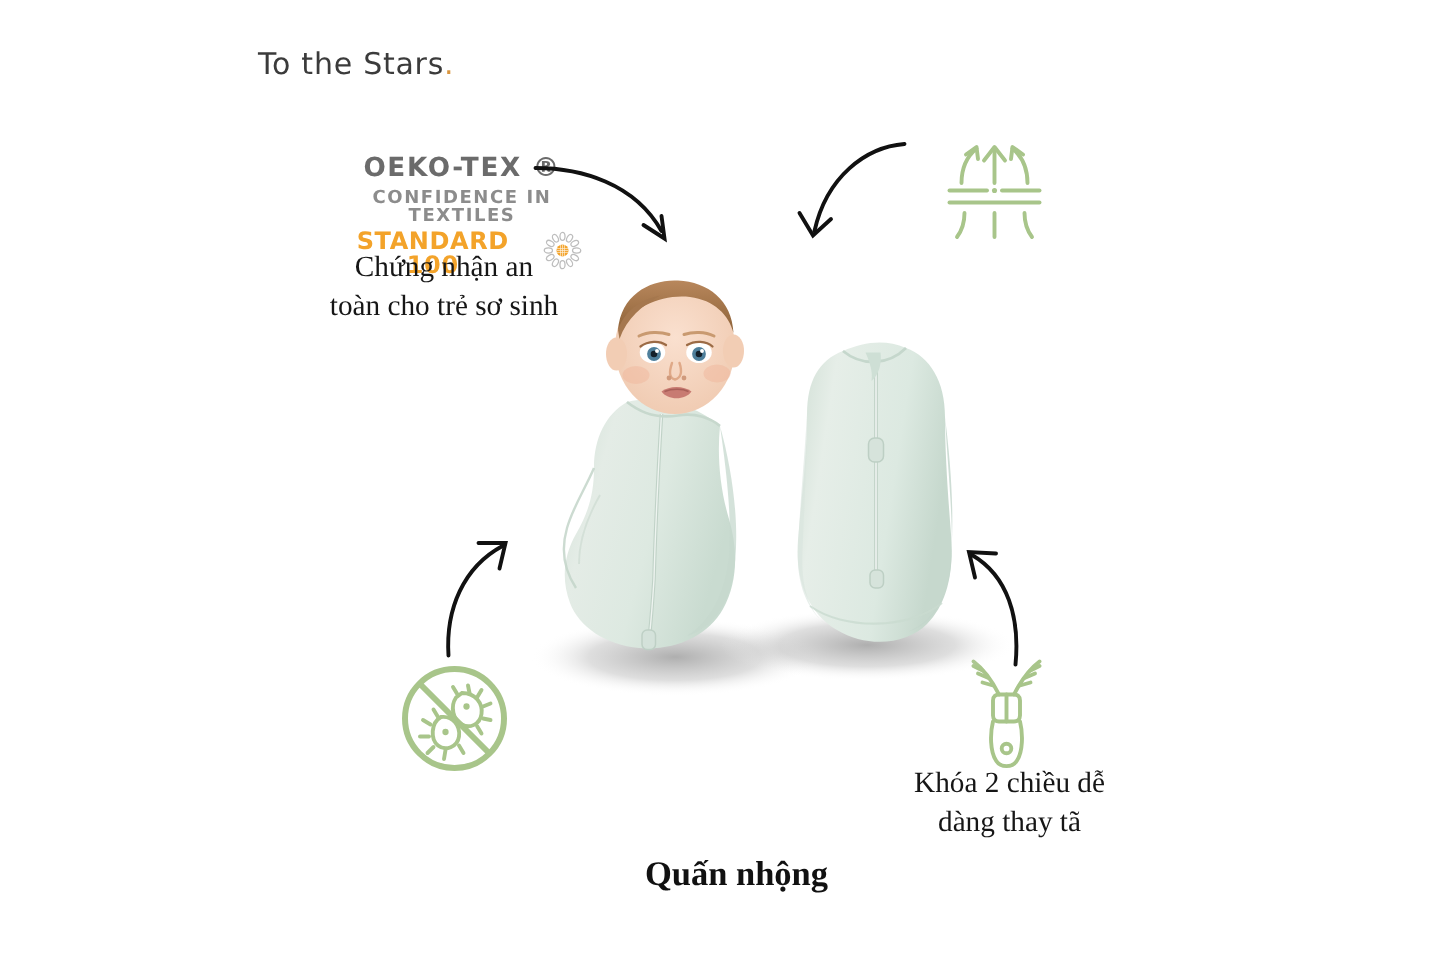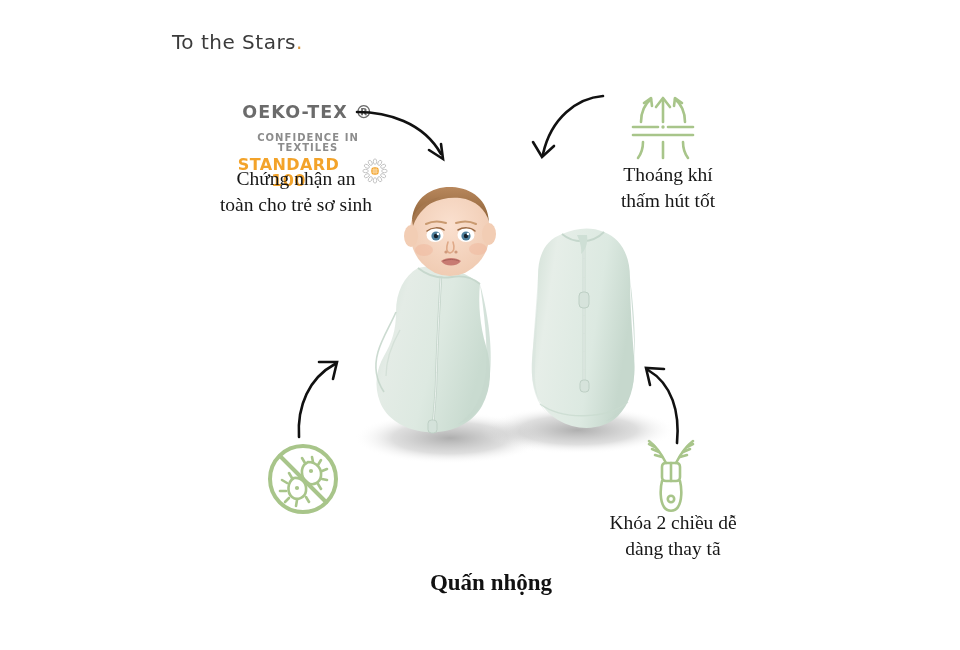--- a/index.html
+++ b/index.html
@@ -61,25 +61,25 @@
     font-family: "DejaVu Sans", sans-serif;
   }
   .oeko-top {
     font-size: 17.5px;
     font-weight: 700;
     letter-spacing: 1.1px;
     color: #6b6b6b;
     line-height: 1;
   }
   .oeko-sub {
-    font-size: 10px;
+    font-size: 12px;
     font-weight: 700;
     letter-spacing: 1.05px;
     color: #8c8c8c;
-    margin-top: 11px;
+    margin-top: 3px;
     line-height: 1;
   }
   .oeko-row {
     display: flex;
     align-items: center;
     justify-content: center;
     gap: 13px;
     margin-top: 4px;
   }
   .oeko-std {
@@ -192,24 +192,20 @@
         <path d="M16 47 L76 47"></path>
 
         <path d="M26 54 C26 62 24 66 21 70"></path>
         <path d="M46 54 L46 70"></path>
         <path d="M66 54 C66 62 68 66 71 70"></path>
       </g>
       <circle cx="46" cy="39" r="1.7" fill="#a8c58a"></circle>
     </svg>
   </div>
 
-  <div class="feature cap-breath">
-    <div class="caption">Thoáng khí
-thấm hút tốt</div>
-  </div>
 
   <div class="icon-bamboo">
     <svg width="78" height="78" viewBox="0 0 78 78">
       <g fill="none" stroke="#a8c58a" stroke-width="4" stroke-linecap="round">
         <circle cx="39" cy="39" r="33"></circle>
         <line x1="16" y1="16" x2="62" y2="62"></line>
       </g>
       <g fill="none" stroke="#a8c58a" stroke-width="2.6" stroke-linecap="round">
 
         <path d="M44 22 C53 22 58 29 57 36 C56 43 49 46 44 43 C38 40 36 31 40 25 Z"></path>

